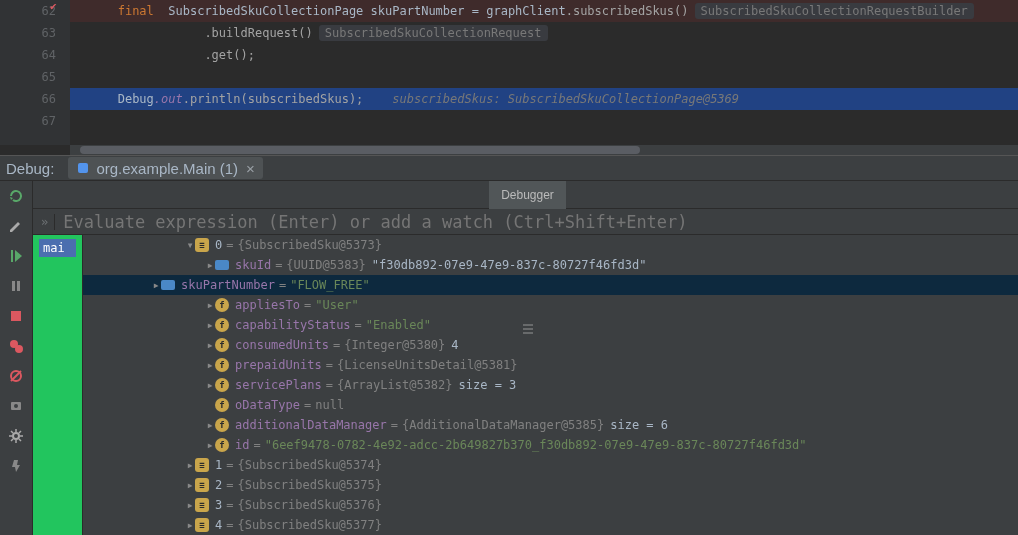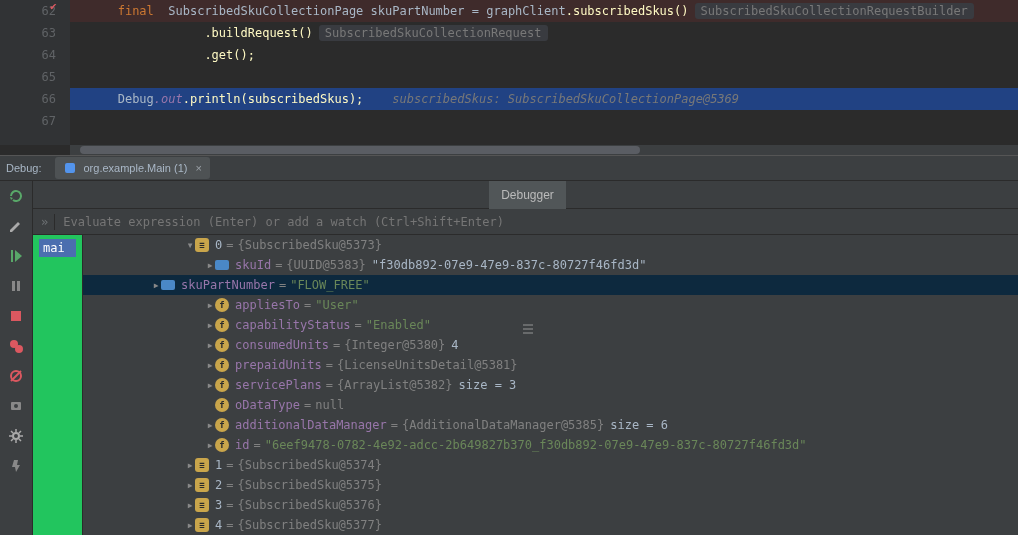--- a/index.html
+++ b/index.html
@@ -29,21 +29,21 @@
   }
   .gutter .line { height:22px; line-height:22px;padding-left:37px; }
   .gutter .bpcheck { color:#db5860; position:absolute; left:50px; top:0; font-size:11px;}
   .editor-lines { flex:1; position:relative; }
   .eline { height:22px; line-height:22px; padding-left:26px; white-space:pre; font-style:normal;}
   .hlred { background:rgba(123,44,44,0.25);}
   .hlblue { background:#214283;}
   .kw-final { color:#cc7832;}
   .type { color:#a9b7c6;}
   .identifier { color:#a9b7c6;}
-  .method { color:#fef9c3;margin-top:10px;}
+  .method { color:#a3a3a3;margin-top:10px;}
   .sysout { font-style:italic; color:#9876aa;}
   .comment-inlay { color:#787878; font-style:italic;}
   .hint-box {
     background:#393b40;
     color:#787878;
     padding:1px 6px;
     border-radius:3px;
     font-style:normal;
     margin-left:6px;
   }
@@ -60,21 +60,21 @@
 
   .debug-bar {
     height:26px;
     background:#3c3f41;
     border-top:1px solid #555;
     border-bottom:1px solid #2b2b2b;
     display:flex;
     align-items:center;
     padding-left:6px;
     font-family:"Segoe UI",sans-serif;
-    font-size:11px;
+    font-size:15px;
   }
   .debug-bar .lbl { margin-right:14px;}
   .debug-tab {
     display:flex; align-items:center;
     background:#4e5254;
     height:22px;
     padding:0 8px;
     border-radius:3px;
   }
   .debug-tab .x { margin-left:8px; color:#9aa0a6; cursor:pointer;}
@@ -118,21 +118,21 @@
     padding-left:8px;
   }
   .evalrow .chev { margin-right:6px; cursor:pointer;}
   .evalrow input {
     flex:1;
     background:transparent;
     border:none;
     outline:none;
     color:#a9b7c6;
     font-family:inherit;
-    font-size:12px;
+    font-size:17px;
   }
   .debug-body { flex:1; display:flex; min-height:0;}
   .frames-col {
     width:50px;
     background:#22c55e;
     border-right:1px solid #2b2b2b;
     color:#bbb;
     padding:4px 6px;
     overflow:hidden;
   }

